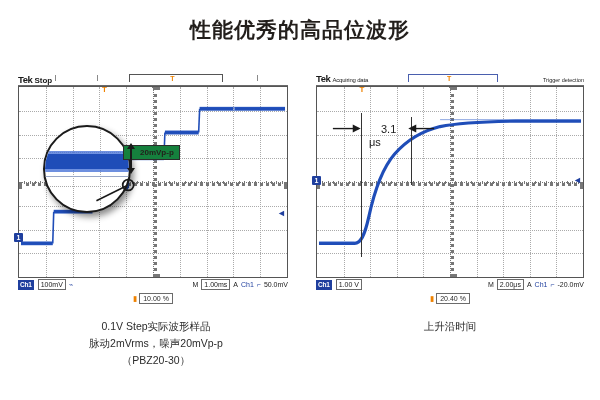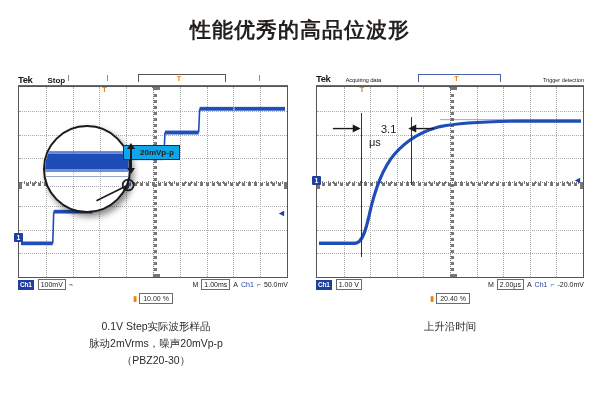--- a/index.html
+++ b/index.html
@@ -21,21 +21,21 @@
   .scope.left{left:18px;top:72px;width:270px;}
   .scope.right{left:316px;top:72px;width:268px;}
 
   
   .scope-head{
     position:relative;height:13px;display:flex;align-items:flex-end;
     border-bottom:1px solid #6b6b6b;
   }
   .tek{font-size:8.5px;font-weight:bold;color:#1a1a1a;white-space:nowrap;line-height:9px;}
   .tek .tekmark{font-size:9.5px;font-weight:bold;letter-spacing:-.4px;}
-  .tek .tekstate{font-size:6px;font-weight:normal;margin-left:15px;letter-spacing:-.2px;}
+  .tek .tekstate{font-size:6px;font-weight:normal;margin-left:2px;letter-spacing:-.2px;}
   .tek .tekstate.big{font-size:8px;font-weight:bold;letter-spacing:0;}
   .head-right{
     margin-left:auto;font-size:5.5px;color:#1a1a1a;white-space:nowrap;
     line-height:8px;padding-bottom:1px;
   }
   .ruler-wrap{position:relative;flex:1;height:12px;margin:0 3px;}
   .rbracket{
     position:absolute;top:1px;height:7px;border:1px solid #555;border-bottom:none;
   }
   .rbracket.blue{border-color:#4a5fae;}
@@ -96,21 +96,21 @@
   
   .wave{position:absolute;left:0;top:0;width:100%;height:100%;}
 
   
   .lbl-orange{
     position:absolute;background:#f0a01e;color:#231f1c;
     font-size:9px;font-weight:bold;padding:2px 6px;white-space:nowrap;z-index:8;
     letter-spacing:.3px;
   }
   .lbl-yellow{
-    position:absolute;background:#0ea5e9;color:#231f1c;border:1px solid #2b2b2b;
+    position:absolute;background:#15803d;color:#231f1c;border:1px solid #2b2b2b;
     font-size:8px;font-weight:bold;padding:2px 5px 2px 16px;white-space:nowrap;z-index:8;
   }
   .magnifier{
     position:absolute;border-radius:50%;border:2.5px solid #1a1a1a;overflow:hidden;
     background:#fff;z-index:7;box-shadow:3px 4px 6px rgba(0,0,0,.45);
   }
   .mag-noise{position:absolute;left:0;width:100%;}
   .mag-grid{position:absolute;inset:0;}
 
   

